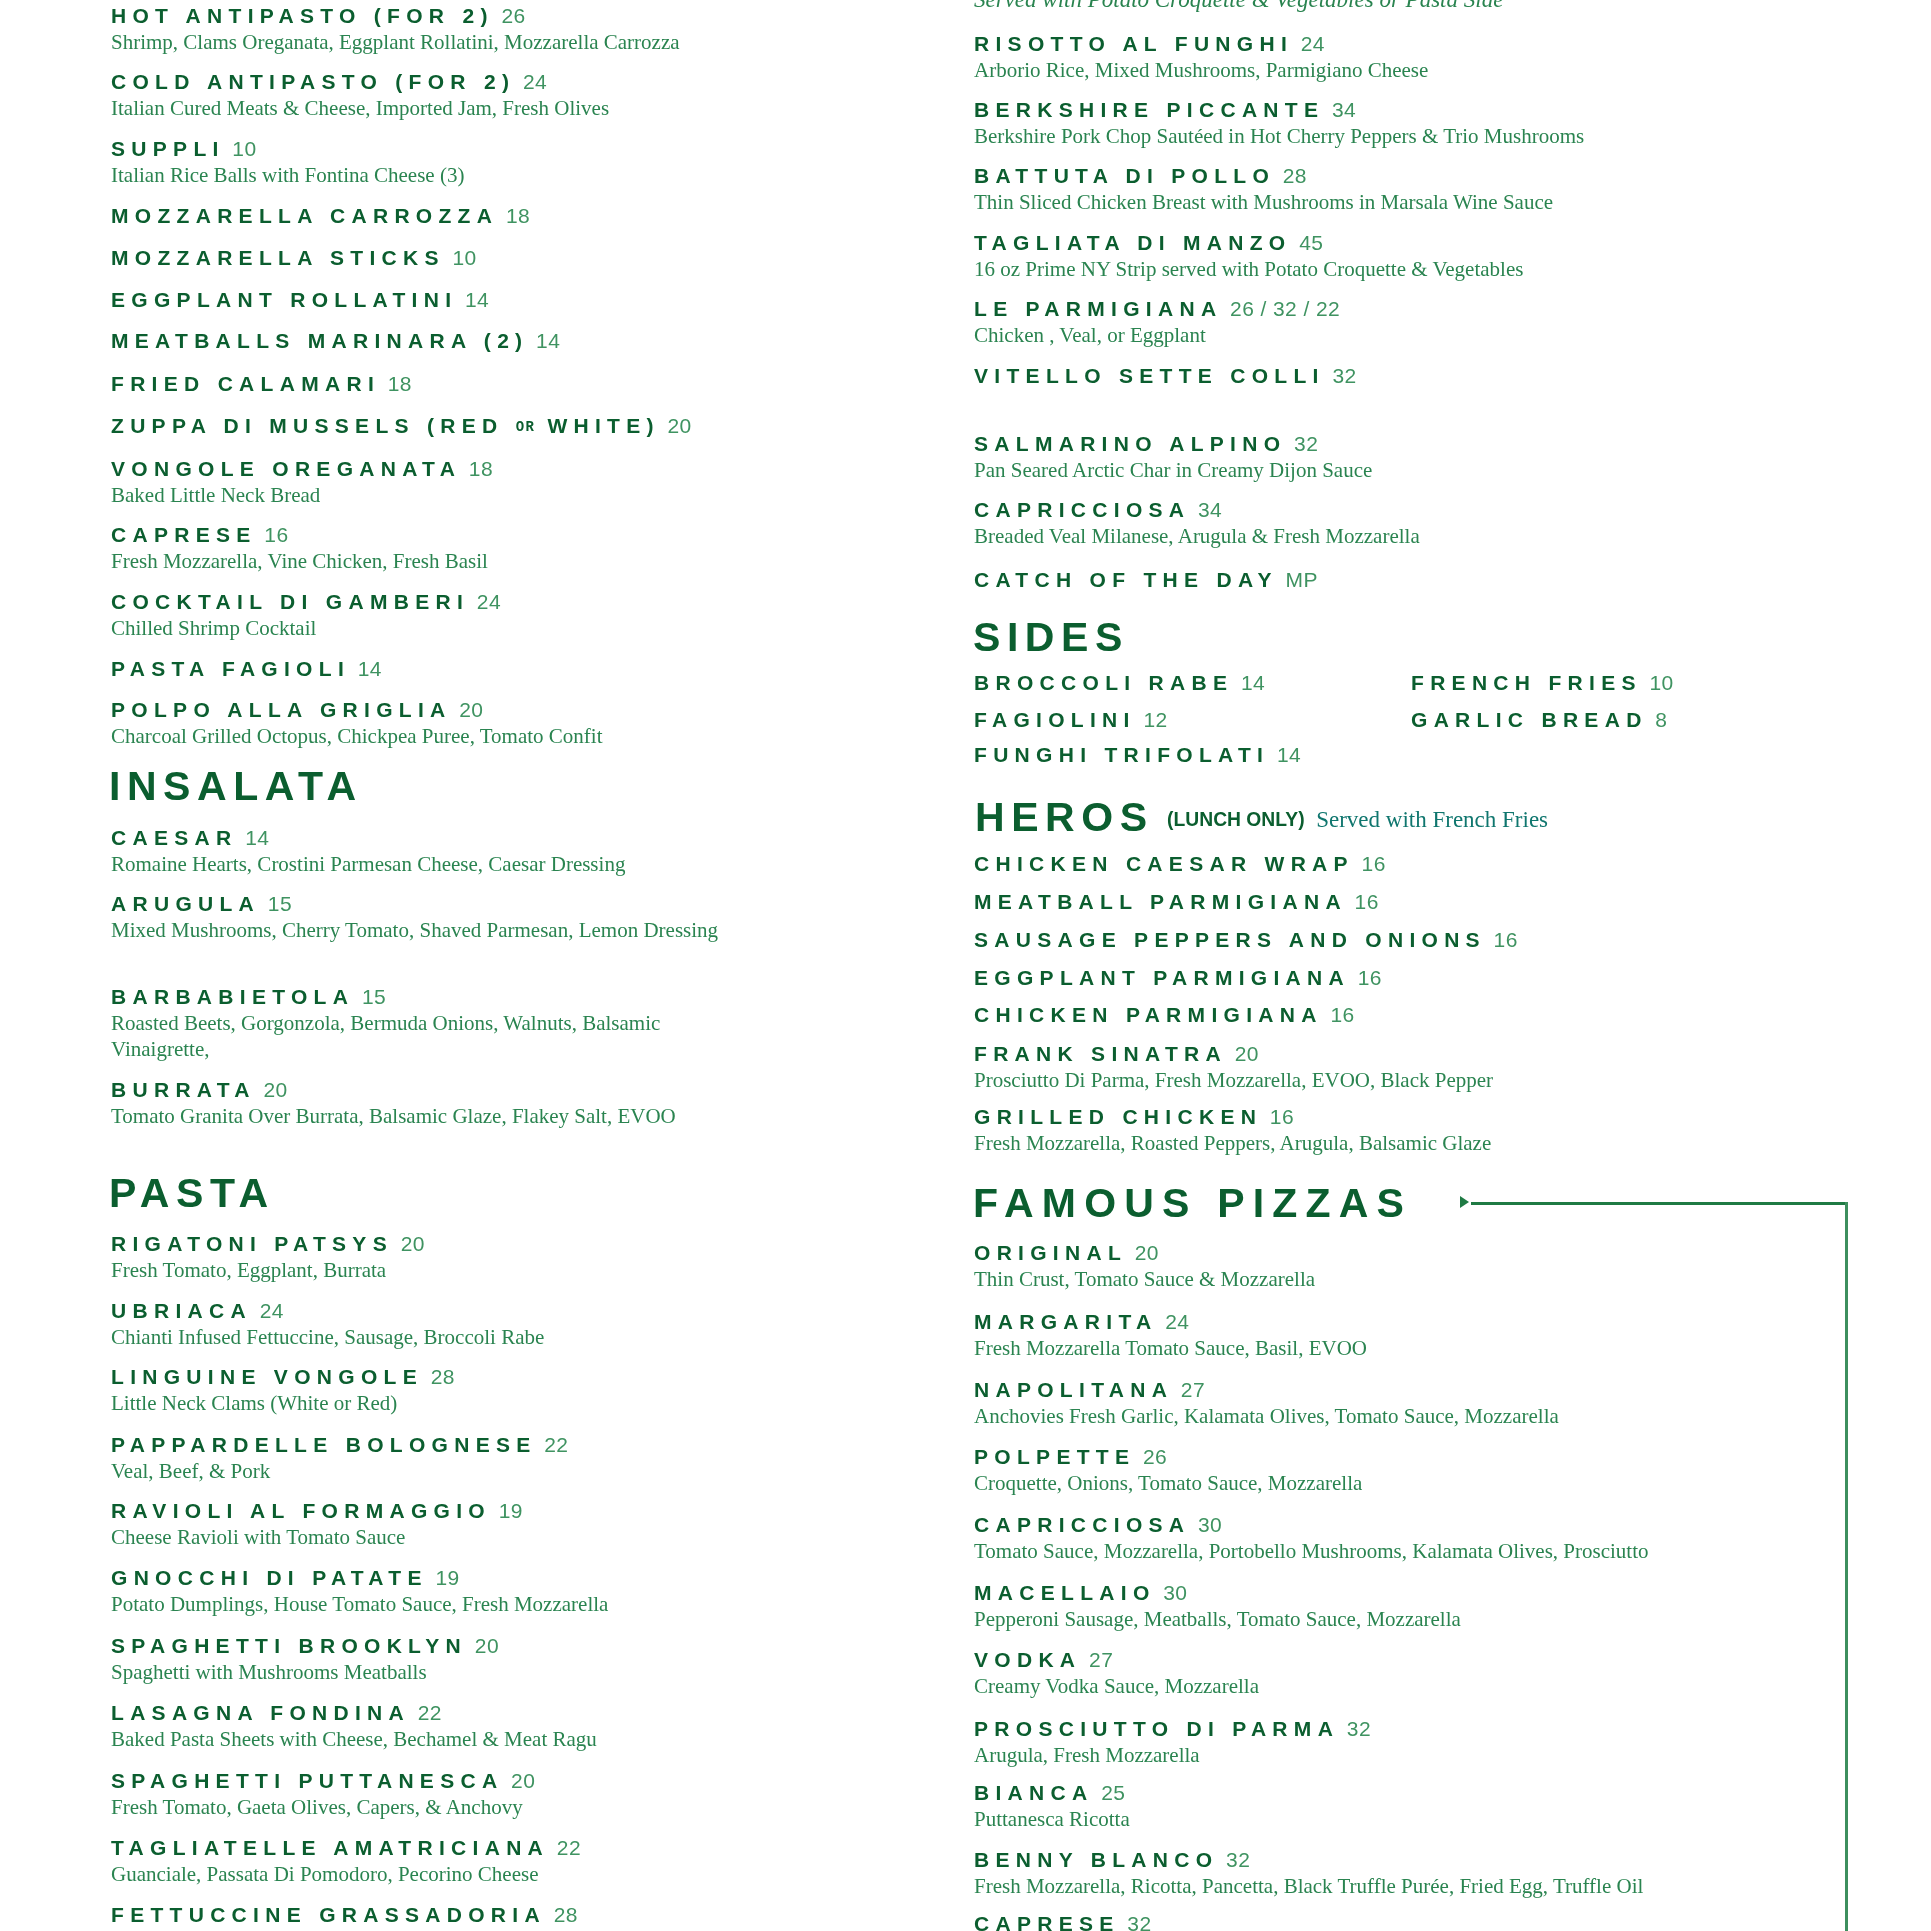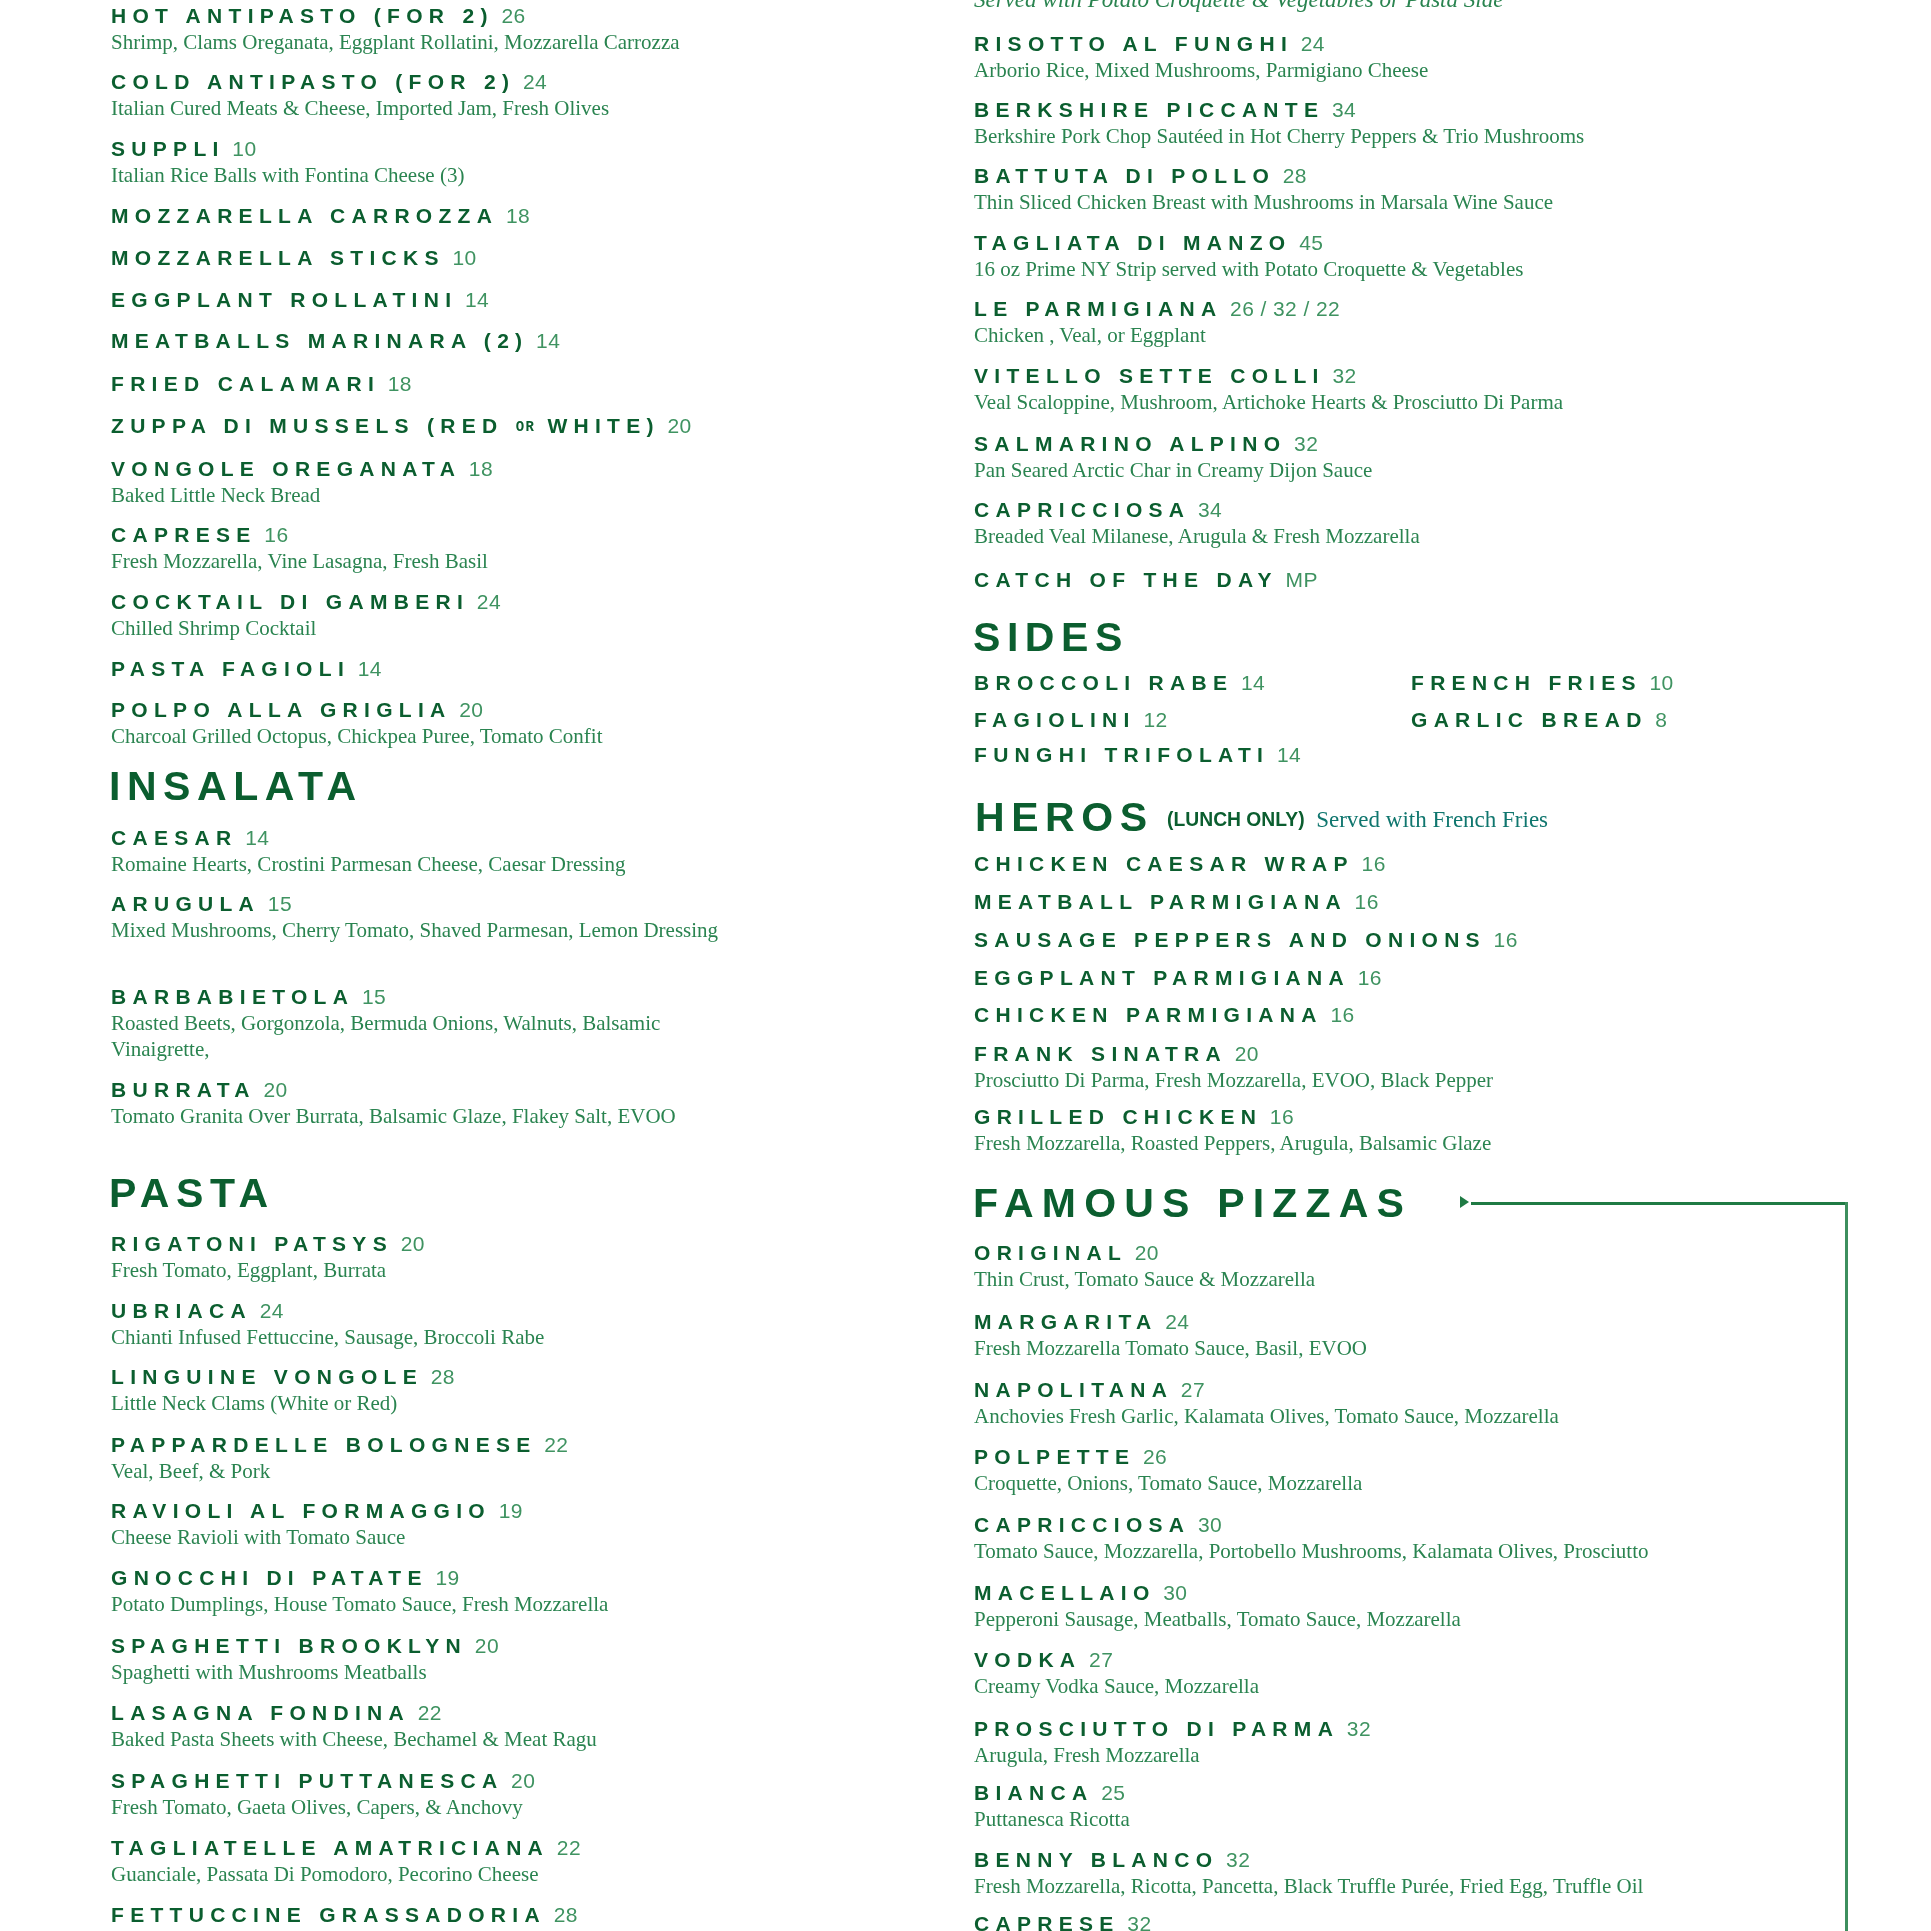--- a/index.html
+++ b/index.html
@@ -51,21 +51,21 @@
   </div>
   <div class="item" style="left:111px;top:414px">
     <span class="name"><span>Zuppa di Mussels (Red</span> <span class="small-or">OR</span> <span>White)</span></span><span class="price">20</span>
   </div>
   <div class="item" style="left:111px;top:457px">
     <span class="name">Vongole Oreganata</span><span class="price">18</span>
     <span class="desc">Baked Little Neck Bread</span>
   </div>
   <div class="item" style="left:111px;top:523px">
     <span class="name">Caprese</span><span class="price">16</span>
-    <span class="desc">Fresh Mozzarella, Vine Lasagna, Fresh Basil</span>
+    <span class="desc">Fresh Mozzarella, Vine Chicken, Fresh Basil</span>
   </div>
   <div class="item" style="left:111px;top:590px">
     <span class="name">Cocktail di Gamberi</span><span class="price">24</span>
     <span class="desc">Chilled Shrimp Cocktail</span>
   </div>
   <div class="item" style="left:111px;top:657px">
     <span class="name">Pasta Fagioli</span><span class="price">14</span>
   </div>
   <div class="item" style="left:111px;top:698px">
     <span class="name">Polpo alla Griglia</span><span class="price">20</span>
@@ -156,21 +156,20 @@
   <div class="item" style="left:974px;top:231px">
     <span class="name">Tagliata di Manzo</span><span class="price">45</span>
     <span class="desc">16 oz Prime NY Strip served with Potato Croquette &amp; Vegetables</span>
   </div>
   <div class="item" style="left:974px;top:297px">
     <span class="name">Le Parmigiana</span><span class="price">26 / 32 / 22</span>
     <span class="desc">Chicken , Veal, or Eggplant</span>
   </div>
   <div class="item" style="left:974px;top:364px">
     <span class="name">Vitello Sette Colli</span><span class="price">32</span>
-    <span class="desc">Veal Scaloppine, Mushroom, Artichoke Hearts &amp; Prosciutto Di Parma</span>
   </div>
   <div class="item" style="left:974px;top:432px">
     <span class="name">Salmarino Alpino</span><span class="price">32</span>
     <span class="desc">Pan Seared Arctic Char in Creamy Dijon Sauce</span>
   </div>
   <div class="item" style="left:974px;top:498px">
     <span class="name">Capricciosa</span><span class="price">34</span>
     <span class="desc">Breaded Veal Milanese, Arugula &amp; Fresh Mozzarella</span>
   </div>
   <div class="item" style="left:974px;top:568px">

